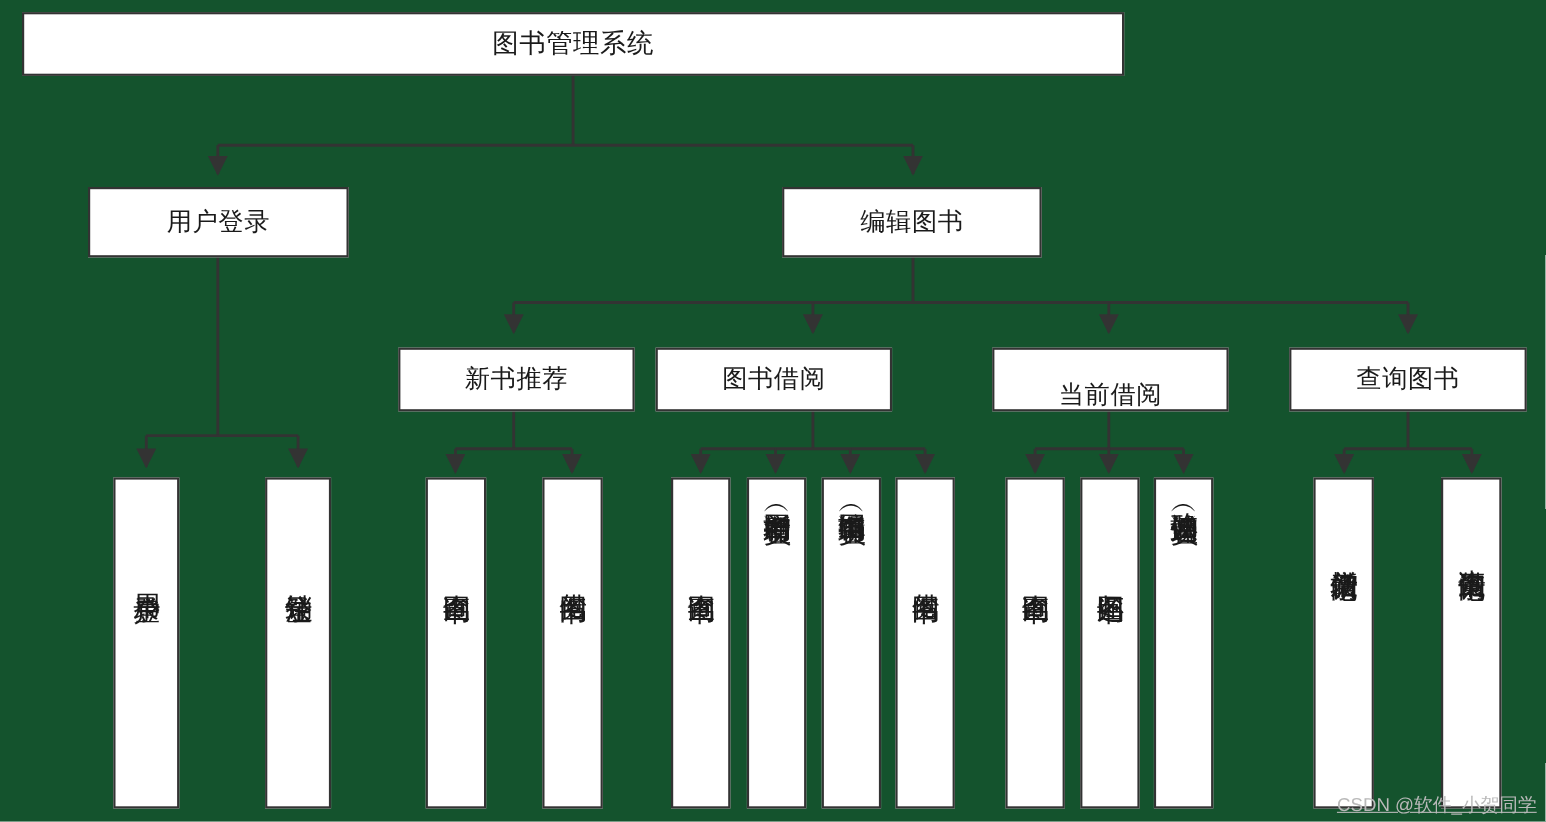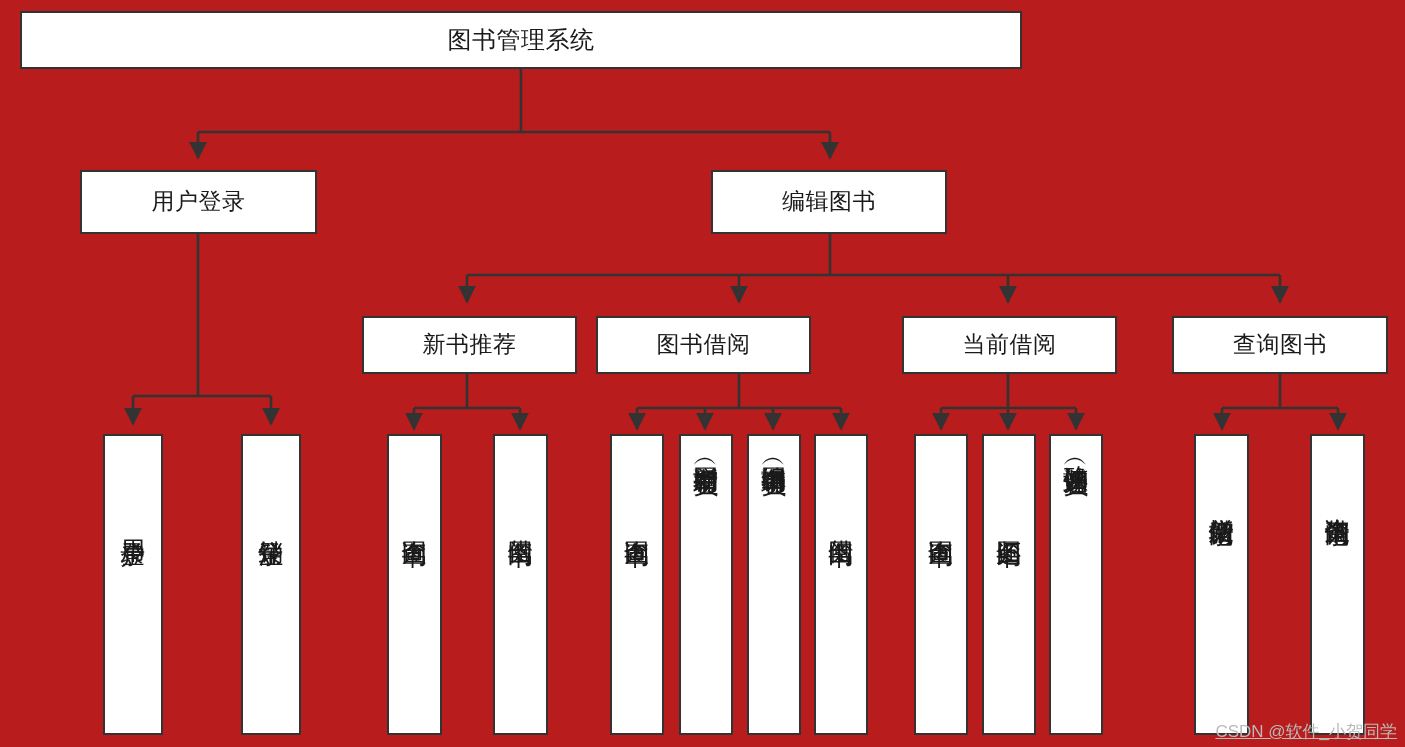--- a/index.html
+++ b/index.html
@@ -7,21 +7,21 @@
     padding: 0;
     background: #ffffff;
   }
   body {
     font-family: "Liberation Sans", "DejaVu Sans", sans-serif;
   }
   #canvas {
     position: relative;
     width: 1405px;
     height: 747px;
-    background: #b91c1c;
+    background: #14532d;
     overflow: hidden;
   }
   #edges {
     position: absolute;
     left: 0;
     top: 0;
     width: 1405px;
     height: 747px;
     pointer-events: none;
   }
@@ -147,21 +147,21 @@
   <div class="node horizontal" style="left:711px; top:170px; width:236px; height:64px;">
     <span class="label">编辑图书</span>
   </div>
 
   <div class="node horizontal" style="left:362px; top:316px; width:215px; height:58px;">
     <span class="label">新书推荐</span>
   </div>
   <div class="node horizontal" style="left:596px; top:316px; width:215px; height:58px;">
     <span class="label">图书借阅</span>
   </div>
-  <div class="node horizontal" style="left:902px; top:316px; width:215px; height:58px;">
+  <div class="node horizontal" style="left:902px; top:316px; width:215px; height:58px;align-items:flex-end;">
     <span class="label">当前借阅</span>
   </div>
   <div class="node horizontal" style="left:1172px; top:316px; width:216px; height:58px;">
     <span class="label">查询图书</span>
   </div>
 
   <div class="node vertical short" style="left:103px; top:434px; width:60px; height:301px;">
     <span class="label">用户登录</span>
   </div>
   <div class="node vertical short" style="left:241px; top:434px; width:60px; height:301px;">

